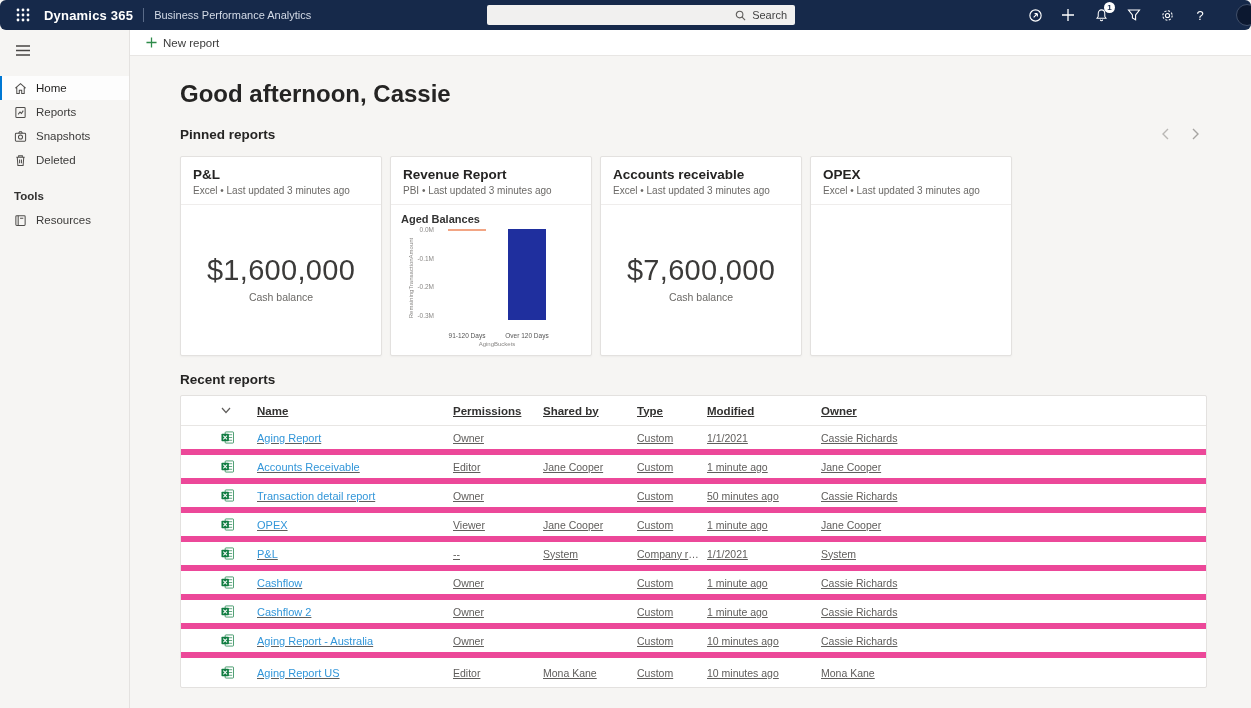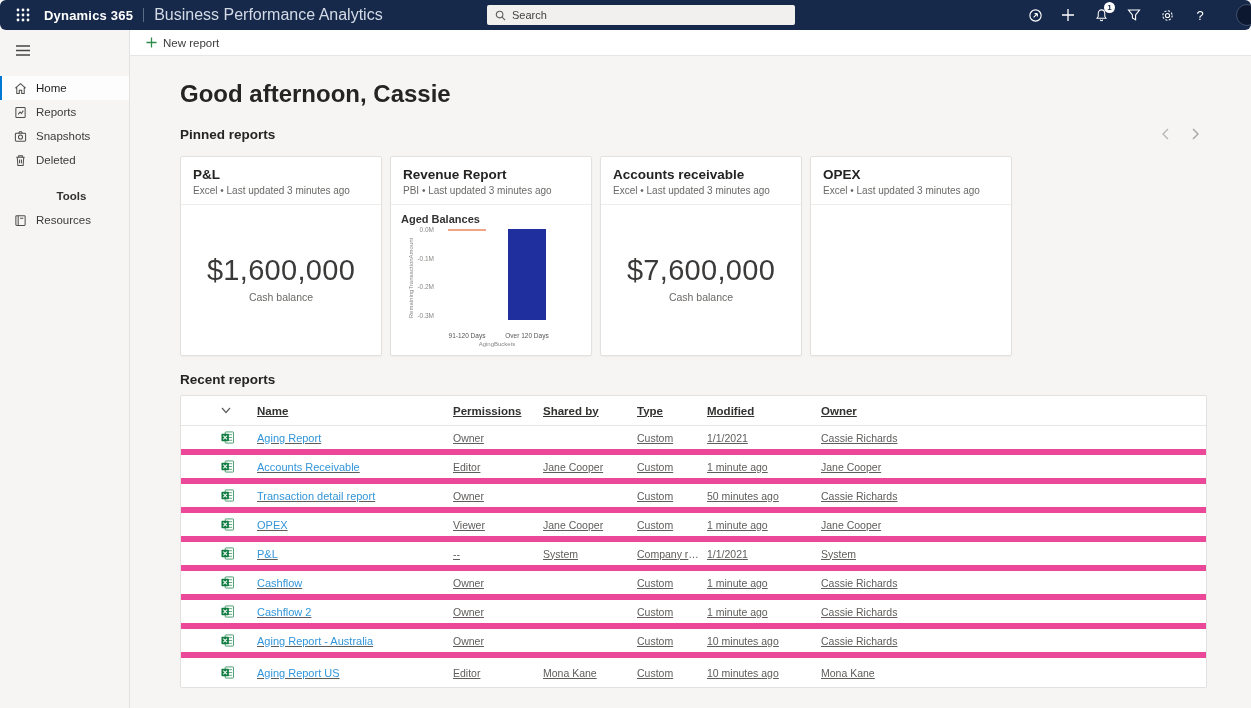--- a/index.html
+++ b/index.html
@@ -5,38 +5,38 @@
   * { margin:0; padding:0; box-sizing:border-box; }
   html,body { width:1251px; height:708px; overflow:hidden; }
   body { font-family:"Liberation Sans","DejaVu Sans",sans-serif; background:#f6f5f3; color:#323130; }
   .app { position:relative; width:1251px; height:708px; overflow:hidden; }
 
   
   .topbar { position:relative; height:30px; background:#16294a; display:flex; align-items:center; padding:0 12px; color:#fff;border-radius:6px; }
   .waffle { width:22px; height:22px; display:flex; align-items:center; justify-content:center; cursor:pointer; margin-right:10px; }
   .brand { font-size:13px; font-weight:700; letter-spacing:.2px; }
   .tb-divider { width:1px; height:14px; background:#5a6b88; margin:0 10px; }
-  .appname { font-size:16px; color:#d3dae6; }
-  .searchbox { position:absolute; left:487px; top:5px; width:308px; height:20px; background:#f1f0ef; border-radius:2px; display:flex; align-items:center; gap:6px; padding:0 8px; color:#424242; font-size:11px; }
+  .appname { font-size:11px; color:#d3dae6; }
+  .searchbox { position:absolute; left:487px; top:5px; width:308px; height:20px; background:#f1f0ef; border-radius:2px; display:flex; align-items:center; gap:6px; padding:0 8px; color:#424242; font-size:11px;justify-content:flex-end; }
   .tb-icons { margin-left:auto; display:flex; align-items:center; gap:15px; padding-right:30px; }
   .tb-icon { position:relative; width:18px; height:18px; display:flex; align-items:center; justify-content:center; cursor:pointer; }
   .tb-icon svg { display:block; }
   .badge { position:absolute; top:-4px; right:-5px; min-width:11px; height:11px; border-radius:6px; background:#ffffff; color:#16294a; font-size:8px; font-weight:700; display:flex; align-items:center; justify-content:center; padding:0 2px; }
   .help-glyph { font-size:13px; color:#fff; font-weight:400; }
   .avatar { position:absolute; right:-7px; top:4px; width:22px; height:22px; border-radius:50%; background:#0c1830; border:1px solid #41506b; }
 
   
   .shell { display:flex; height:678px; }
   .sidebar { width:130px; flex:none; background:#f6f5f3; border-right:1px solid #e4e2e0; padding-top:8px; }
   .hamburger { width:26px; height:24px; margin-left:10px; display:flex; align-items:center; justify-content:center; cursor:pointer; }
   .nav { margin-top:14px; }
   .nav-item { height:24px; display:flex; align-items:center; gap:9px; padding-left:12px; font-size:11.5px; color:#3b3a39; cursor:pointer; border-left:2px solid transparent; }
   .nav-item.selected { background:#fdfdfd; border-left-color:#0078d4; color:#201f1e; }
   .nav-item svg { flex:none; }
-  .tools-label { margin:18px 0 6px 14px; font-size:11.5px; font-weight:700; color:#323130;text-align:center; }
+  .tools-label { margin:18px 0 6px 14px; font-size:11.5px; font-weight:700; color:#323130; }
 
   .main { flex:1; display:flex; flex-direction:column; min-width:0; }
   .cmdbar { height:26px; background:#ffffff; border-bottom:1px solid #e8e6e4; display:flex; align-items:center; padding-left:16px; }
   .new-report { display:flex; align-items:center; gap:6px; font-size:11.5px; color:#3c3c3c; background:none; border:none; cursor:pointer; font-family:inherit; }
 
   .content { flex:1; padding:24px 46px 0 50px; overflow:hidden; }
   .greeting { font-size:24px; font-weight:700; color:#252423; }
   .section-head { display:flex; align-items:center; margin-top:16px; }
   .section-title { font-size:13.5px; font-weight:700; color:#252423; }
   .carousel-nav { margin-left:auto; display:flex; gap:10px; }

